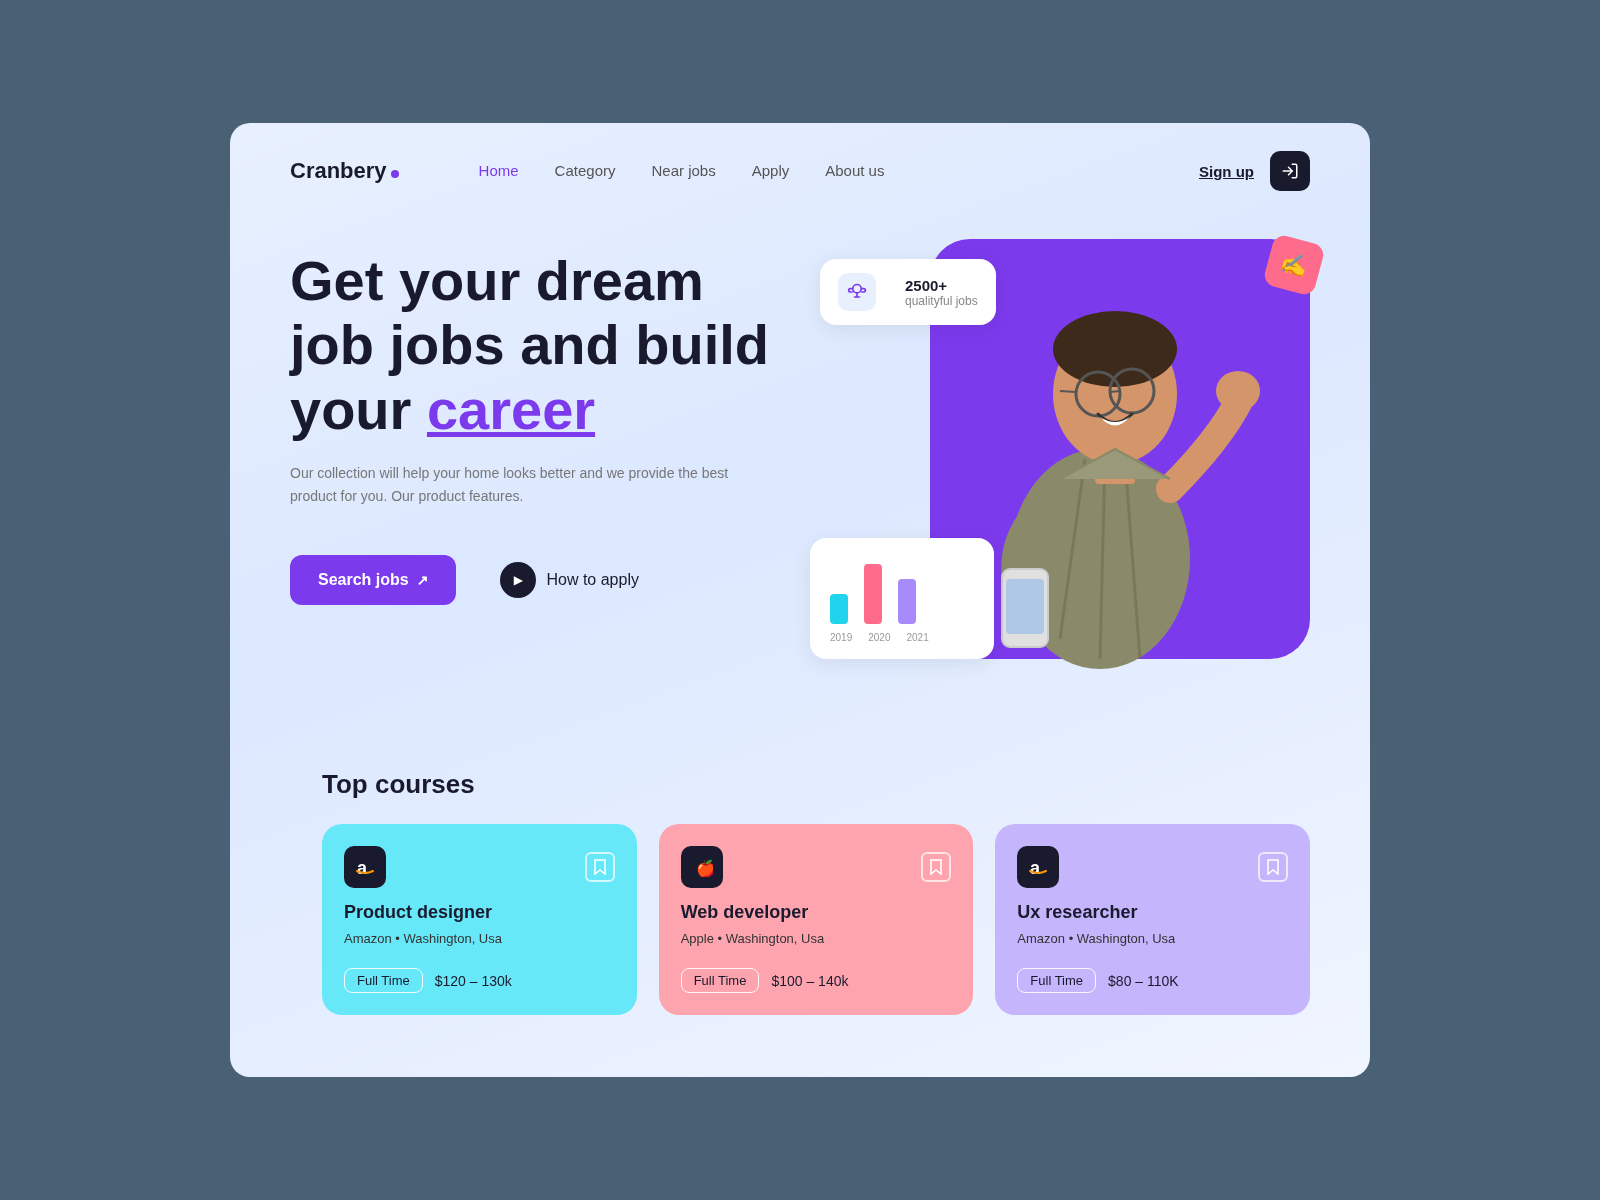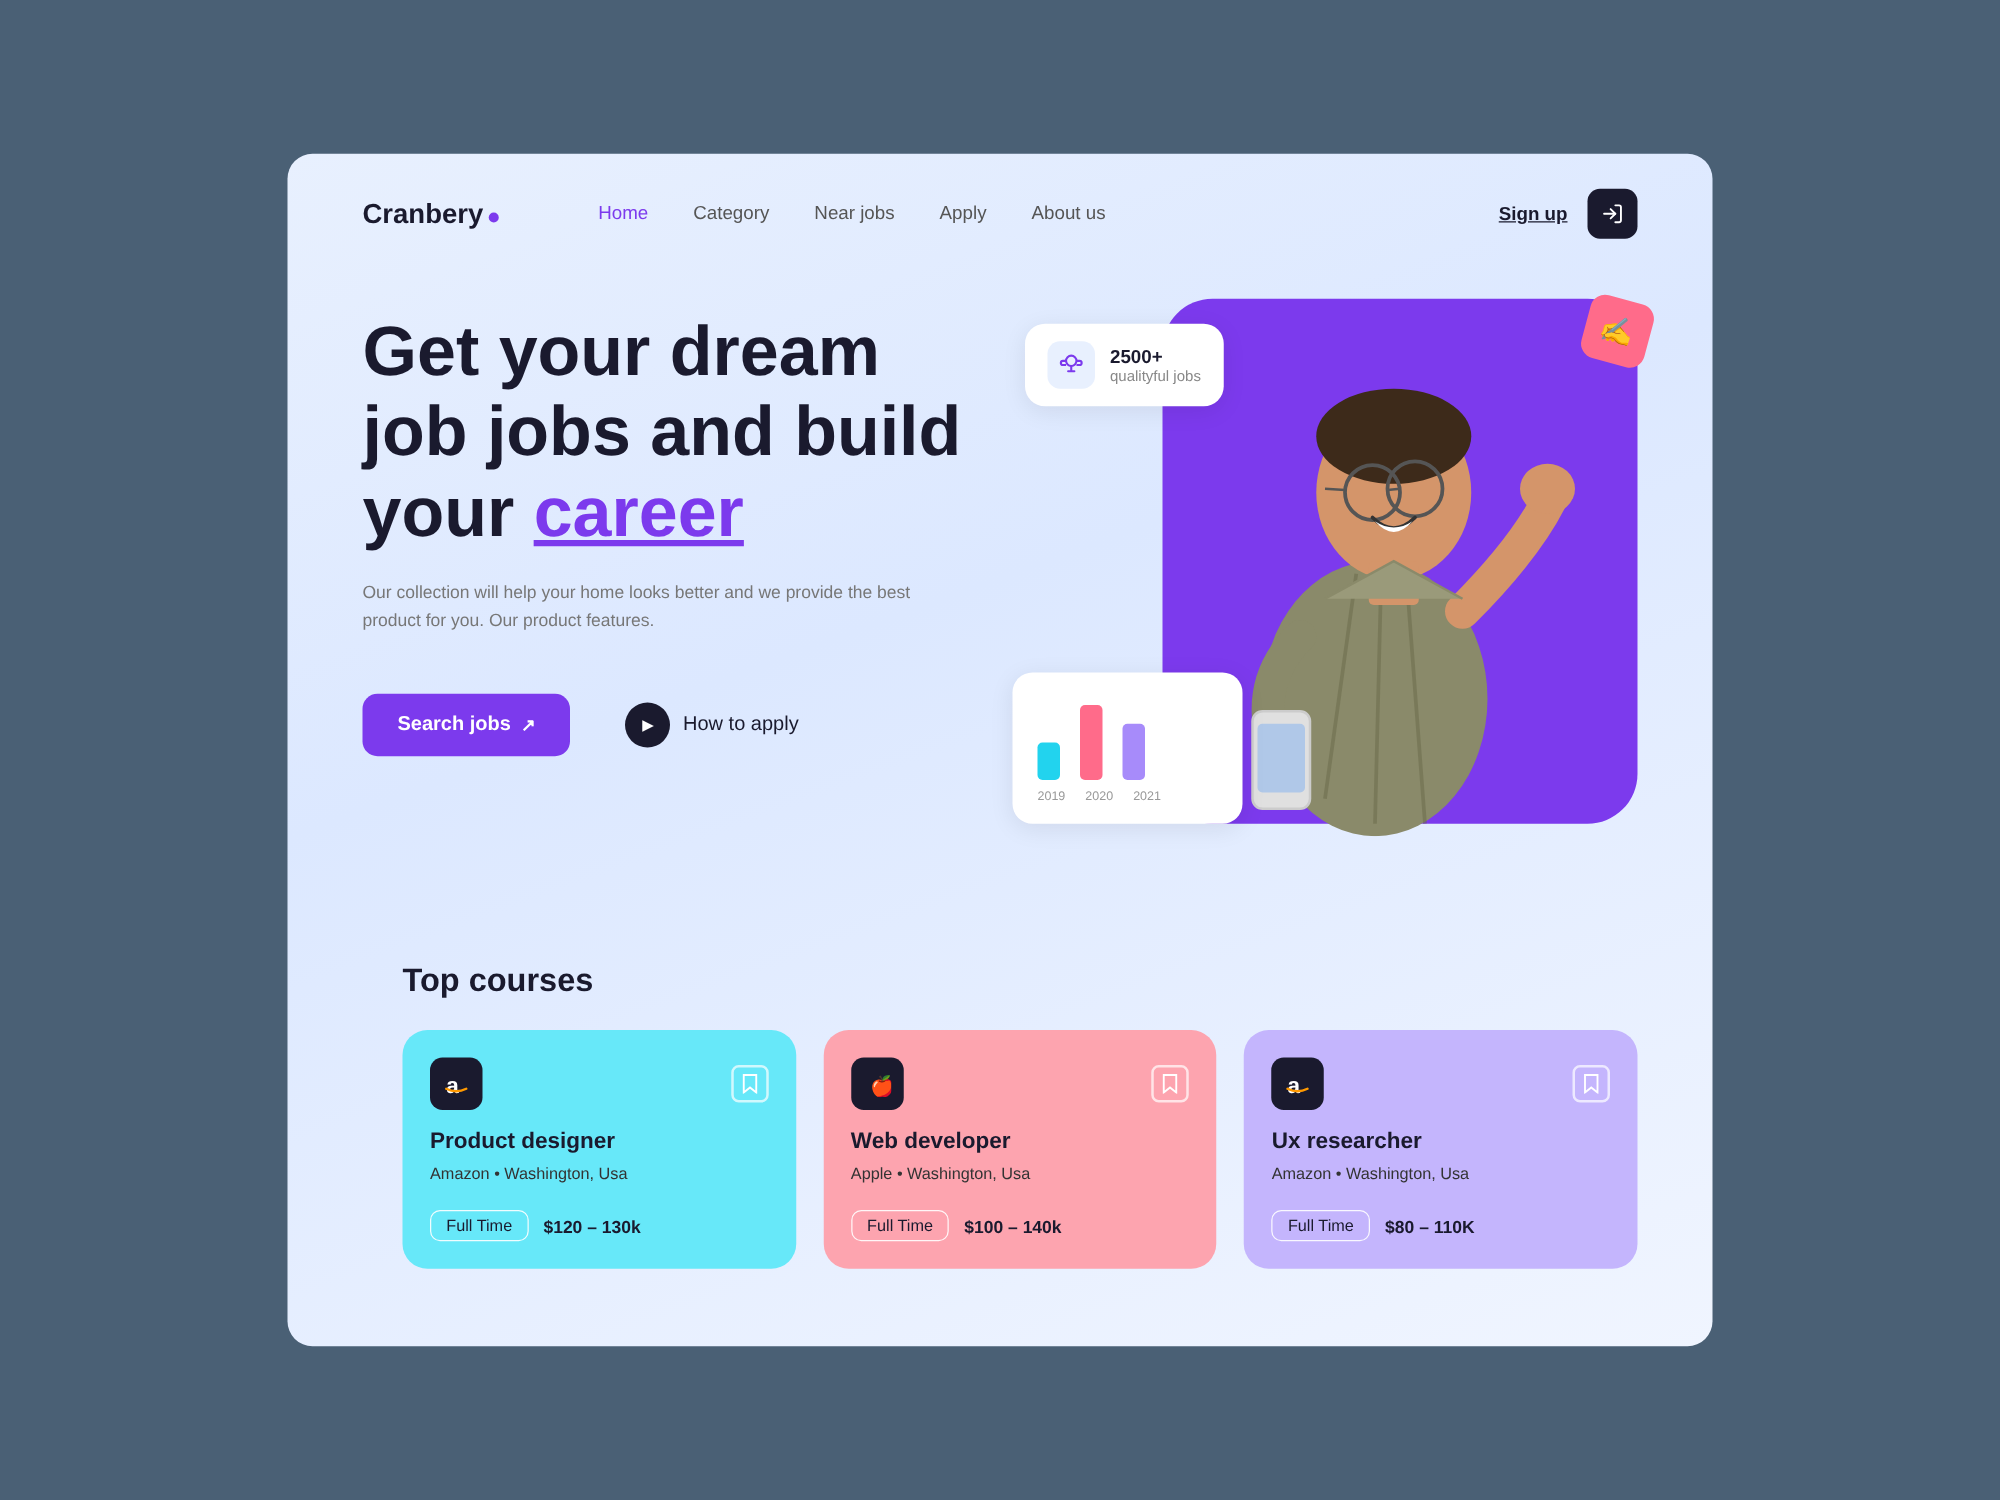--- a/index.html
+++ b/index.html
@@ -189,21 +189,21 @@
     
     .stat-card {
       position: absolute;
       top: 30px;
       left: -30px;
       background: white;
       border-radius: 16px;
       padding: 14px 18px;
       display: flex;
       align-items: center;
-      gap: 12px;
+      gap: 29px;
       box-shadow: 0 4px 20px rgba(0,0,0,0.08);
       z-index: 10;
     }
     .stat-icon {
       width: 38px;
       height: 38px;
       background: #e8f0fe;
       border-radius: 10px;
       display: flex;
       align-items: center;
@@ -356,21 +356,21 @@
       border: 1.5px solid rgba(255,255,255,0.9);
       border-radius: 8px;
       padding: 4px 12px;
       font-size: 13px;
       color: #1a1a2e;
       font-weight: 500;
       background: transparent;
     }
     .salary {
       font-size: 14px;
-      font-weight: 700;
+      font-weight: 400;
       color: #1a1a2e;
     }
   </style>
 </head>
 <body>
 
 <div class="page-container">
 
   <nav>
     <div class="logo">

